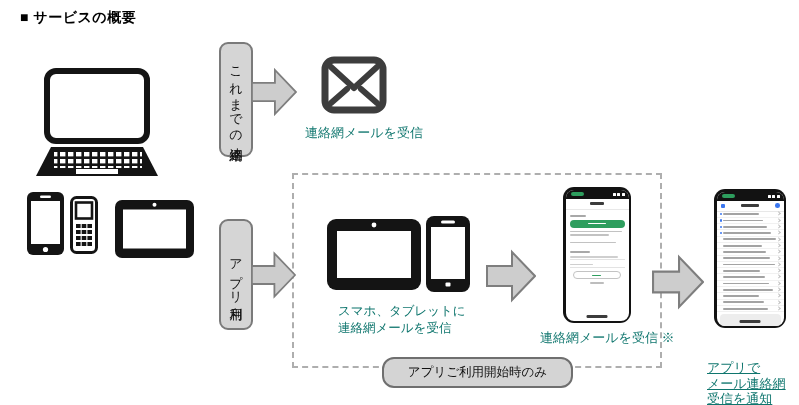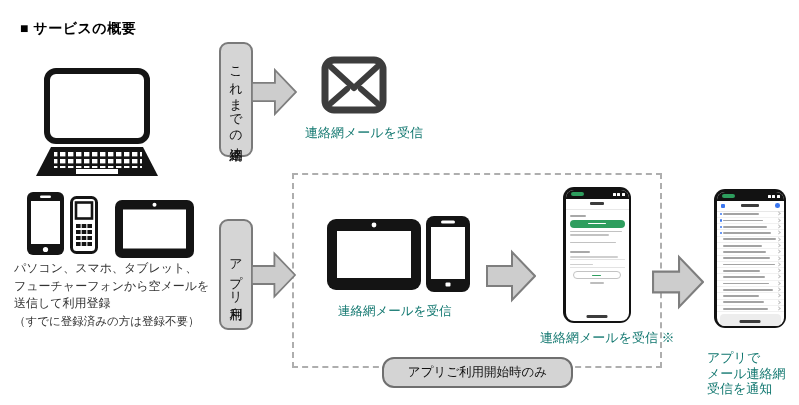--- a/index.html
+++ b/index.html
@@ -63,21 +63,21 @@
   .chev{margin-left:auto;width:2.4px;height:2.4px;border-top:1px solid #c2c2c2;border-right:1px solid #c2c2c2;transform:rotate(45deg);flex:none;}
   .bottom-sheet{margin:2px 3px 0 3px;height:12px;background:#ededed;border-radius:4px;}
 
   .multi-caption div{white-space:nowrap;}
 </style>
 </head>
 <body>
 
 <div id="canvas">
 
-  <div class="abs page-title" style="left:20px;top:9px;margin-top:11px;">■ サービスの概要</div>
+  <div class="abs page-title" style="left:20px;top:9px;">■ サービスの概要</div>
 
   <svg class="abs" style="left:36px;top:68px;" width="122" height="112" viewBox="0 0 122 112">
     <defs>
       <pattern id="kb" width="8" height="7" patternUnits="userSpaceOnUse">
         <rect x="0" y="0" width="5.4" height="4.4" fill="#fff"></rect>
       </pattern>
     </defs>
     <rect x="11" y="3" width="100" height="70" rx="9" fill="#fff" stroke="#141414" stroke-width="6"></rect>
     <polygon points="15,79 107,79 122,108 0,108" fill="#141414"></polygon>
     <rect x="18" y="83" width="88" height="17" fill="url(#kb)"></rect>
@@ -109,26 +109,20 @@
         <rect x="17.4" y="46" width="4.6" height="4"></rect>
     </g>
   </svg>
 
   <svg class="abs" style="left:115px;top:200px;" width="79" height="58" viewBox="0 0 79 58">
     <rect x="0" y="0" width="79" height="58" rx="7" fill="#141414"></rect>
     <rect x="8" y="9.5" width="63" height="39" fill="#fff"></rect>
     <circle cx="39.5" cy="4.8" r="2" fill="#fff"></circle>
   </svg>
 
-  <div class="abs note multi-caption" style="left:14px;top:260px;">
-    <div>パソコン、スマホ、タブレット、</div>
-    <div>フューチャーフォンから空メールを</div>
-    <div>送信して利用登録</div>
-    <div class="small">（すでに登録済みの方は登録不要）</div>
-  </div>
 
   <div class="abs vbox" style="left:219px;top:42px;width:34px;height:115px;">これまでの連絡網</div>
 
   <svg class="abs" style="left:251px;top:66px;" width="46" height="52" viewBox="0 0 50 52">
     <polygon points="1,16 26,16 26,2 49,26 26,50 26,36 1,36" fill="#cdcdcd" stroke="#7e7e7e" stroke-width="2"></polygon>
   </svg>
 
   <svg class="abs" style="left:321px;top:52px;" width="66" height="66" viewBox="0 0 66 66">
     <rect x="4" y="8" width="58" height="50" rx="9" fill="#fff" stroke="#3d3d3d" stroke-width="7"></rect>
     <path d="M10,15 L33,36 L56,15" fill="none" stroke="#3d3d3d" stroke-width="6" stroke-linecap="round" stroke-linejoin="round"></path>
@@ -153,20 +147,21 @@
   </svg>
 
   <svg class="abs" style="left:426px;top:216px;" width="44" height="76" viewBox="0 0 44 76">
     <rect x="0" y="0" width="44" height="76" rx="8" fill="#141414"></rect>
     <rect x="5" y="11" width="34" height="52" fill="#fff"></rect>
     <rect x="15" y="4.5" width="14" height="3" rx="1.5" fill="#fff"></rect>
     <rect x="19.5" y="66.5" width="5" height="4" rx="1" fill="#fff"></rect>
   </svg>
 
   <div class="abs caption multi-caption" style="left:338px;top:303px;line-height:17px;font-size:12.5px;">
+    <div>スマホ、タブレットに</div>
     <div>連絡網メールを受信</div>
   </div>
 
   <svg class="abs" style="left:486px;top:248px;" width="50" height="56" viewBox="0 0 50 52">
     <polygon points="1,16 26,16 26,2 49,26 26,50 26,36 1,36" fill="#cdcdcd" stroke="#7e7e7e" stroke-width="2"></polygon>
   </svg>
 
   <div class="abs phone-frame" style="left:563px;top:187px;width:68px;height:136px;">
     <div class="phone-screen">
       <div class="statusbar">
@@ -305,19 +300,19 @@
             <span class="dot off"></span>
             <span class="rtext" style="width: 73%;"></span>
             <span class="chev"></span>
           </div>
         </div>
       <div class="bottom-sheet"></div>
       <div class="home-indicator"></div>
     </div>
   </div>
 
-  <div class="abs caption multi-caption" style="left:707px;top:350px;line-height:15.5px;">
+  <div class="abs caption multi-caption" style="left:707px;top:360px;line-height:15.5px;text-decoration:underline;">
     <div>アプリで</div>
     <div>メール連絡網</div>
     <div>受信を通知</div>
   </div>
 
 </div>
 
 </body></html>

